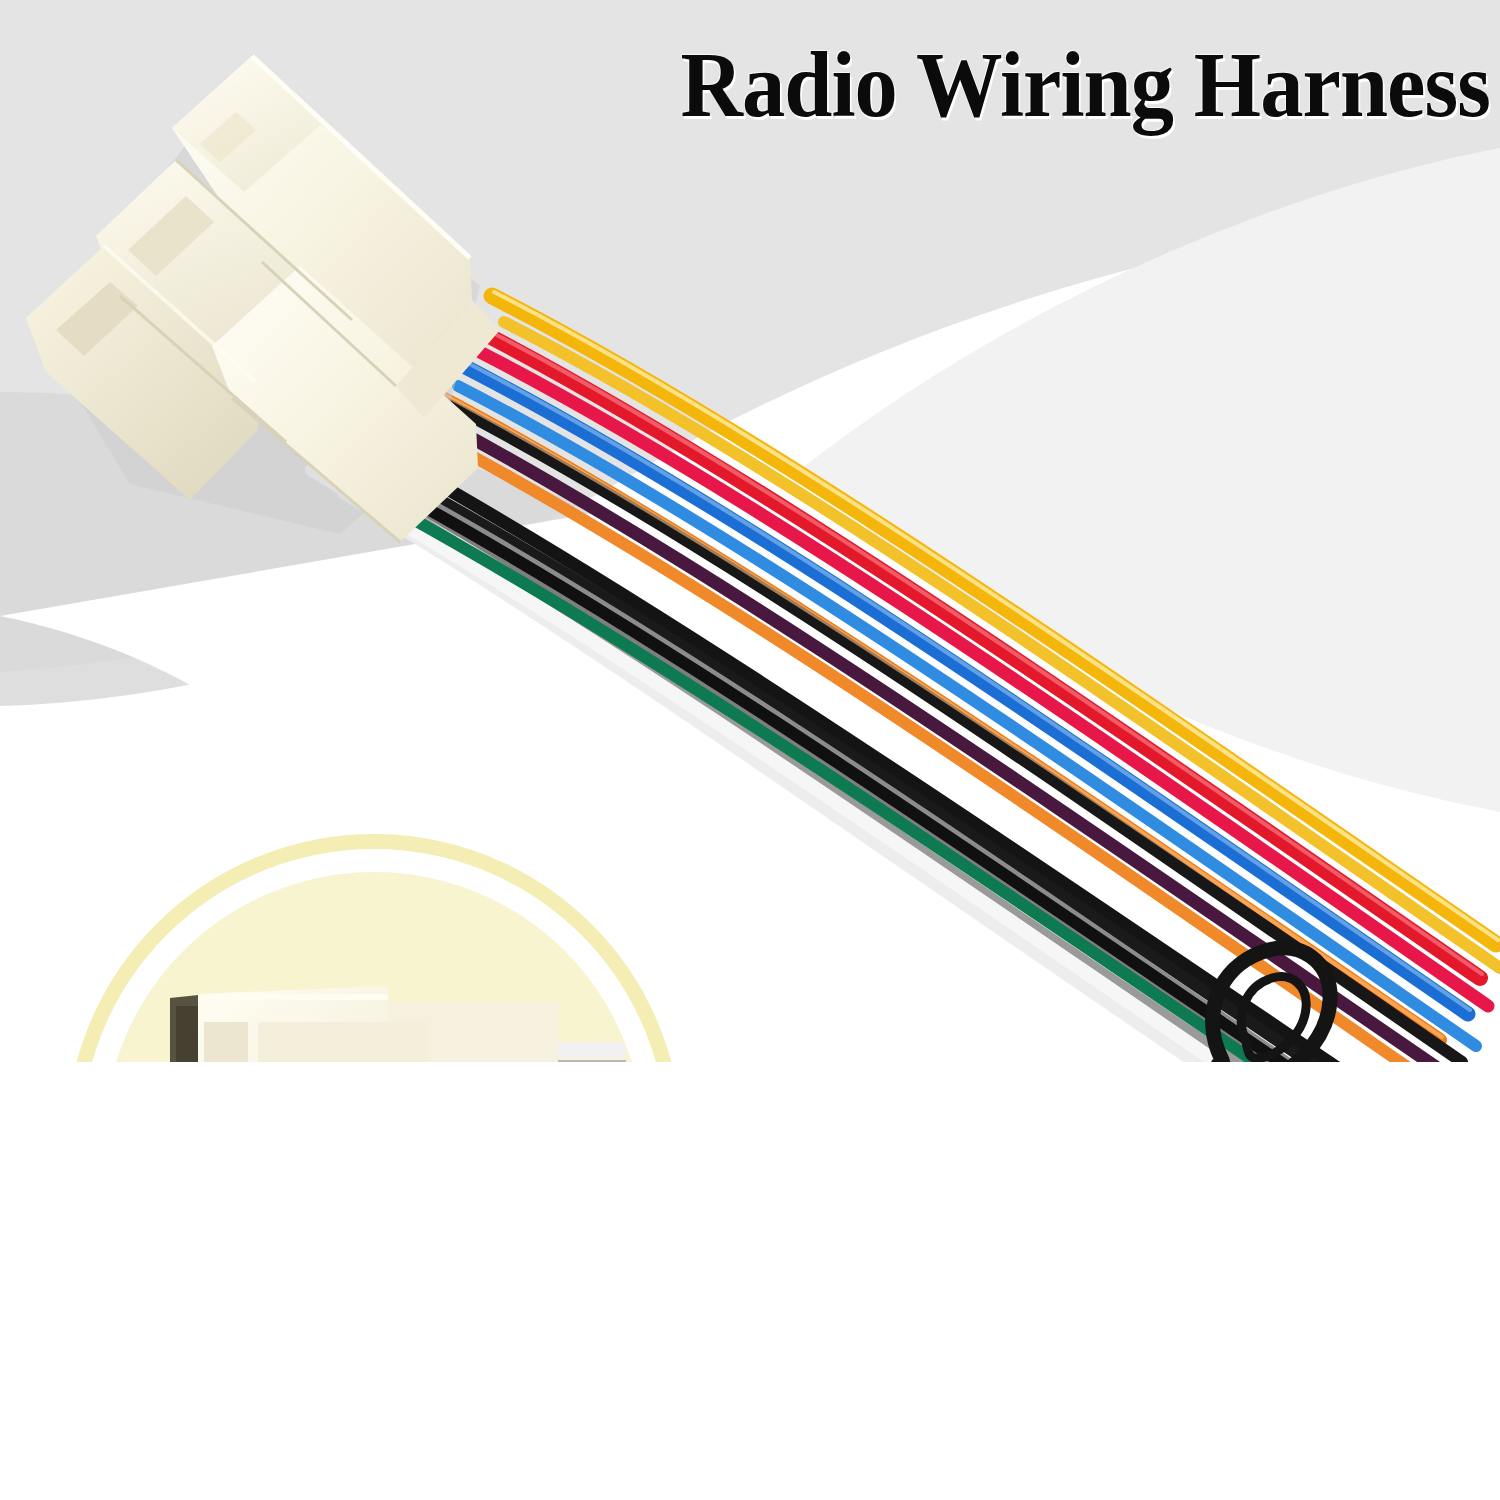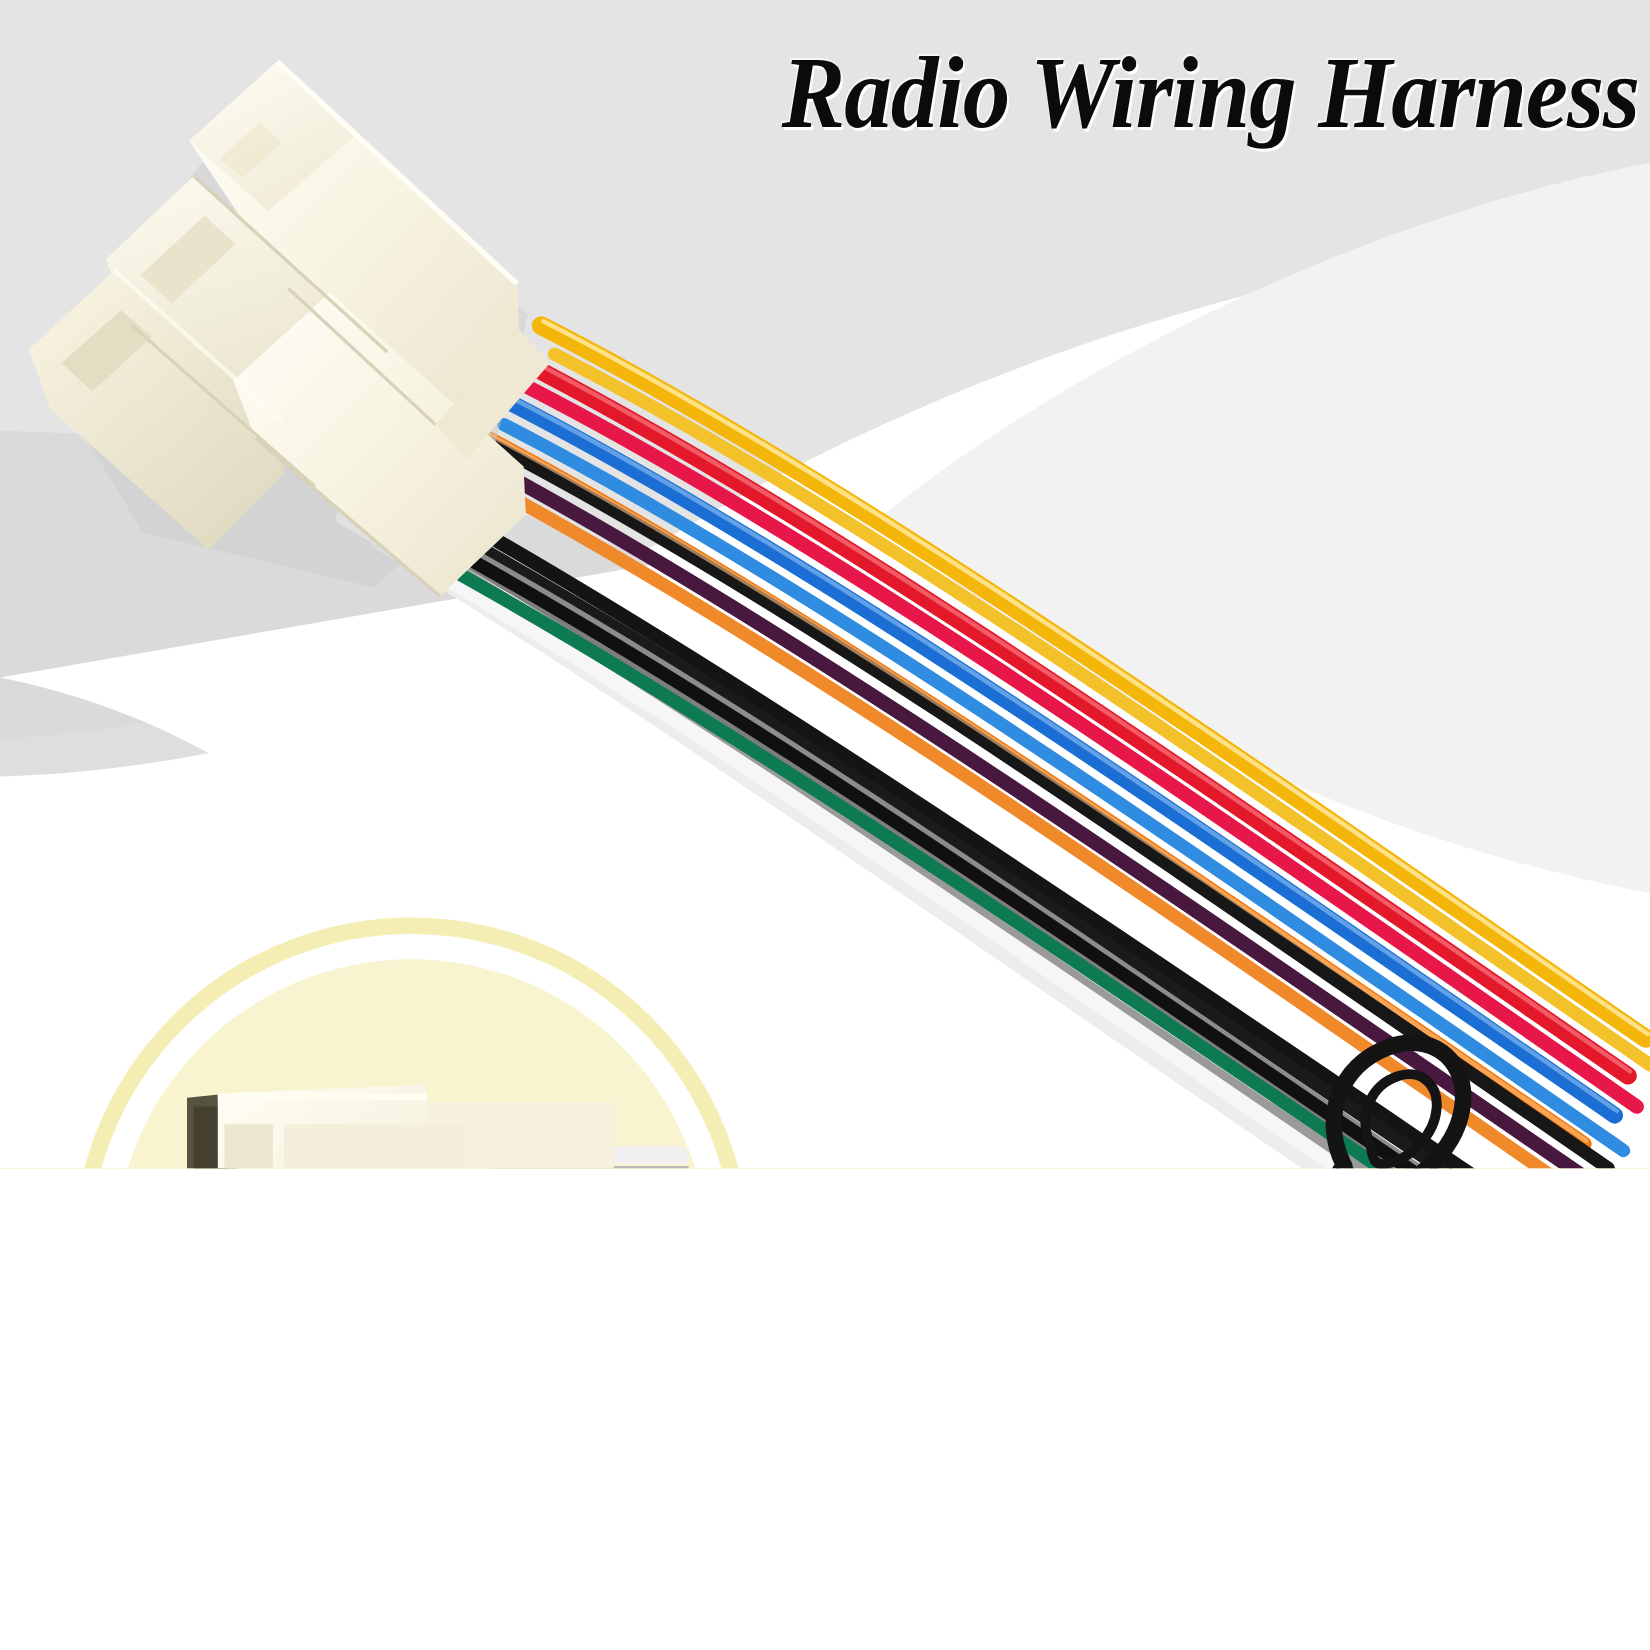--- a/index.html
+++ b/index.html
@@ -2,21 +2,21 @@
 <html><head>
 <meta charset="utf-8">
 <style>
   html,body{margin:0;padding:0;}
   body{
     width:1500px;height:1500px;overflow:hidden;
     background:#ffffff;
     font-family:"Liberation Serif", serif;
     position:relative;
   }
-  #stage{position:absolute;inset:0;width:1500px;height:1062px;overflow:hidden;background:#eab308;font-style:italic;}
+  #stage{position:absolute;inset:0;width:1500px;height:1062px;overflow:hidden;background:#86efac;}
 
   
   .bg-layer{position:absolute;left:0;top:0;width:1500px;height:1500px;}
 
   
   #title{
     position:absolute;
     left:560px;top:38px;width:930px;
     text-align:right;
     font-family:"Liberation Serif", serif;

